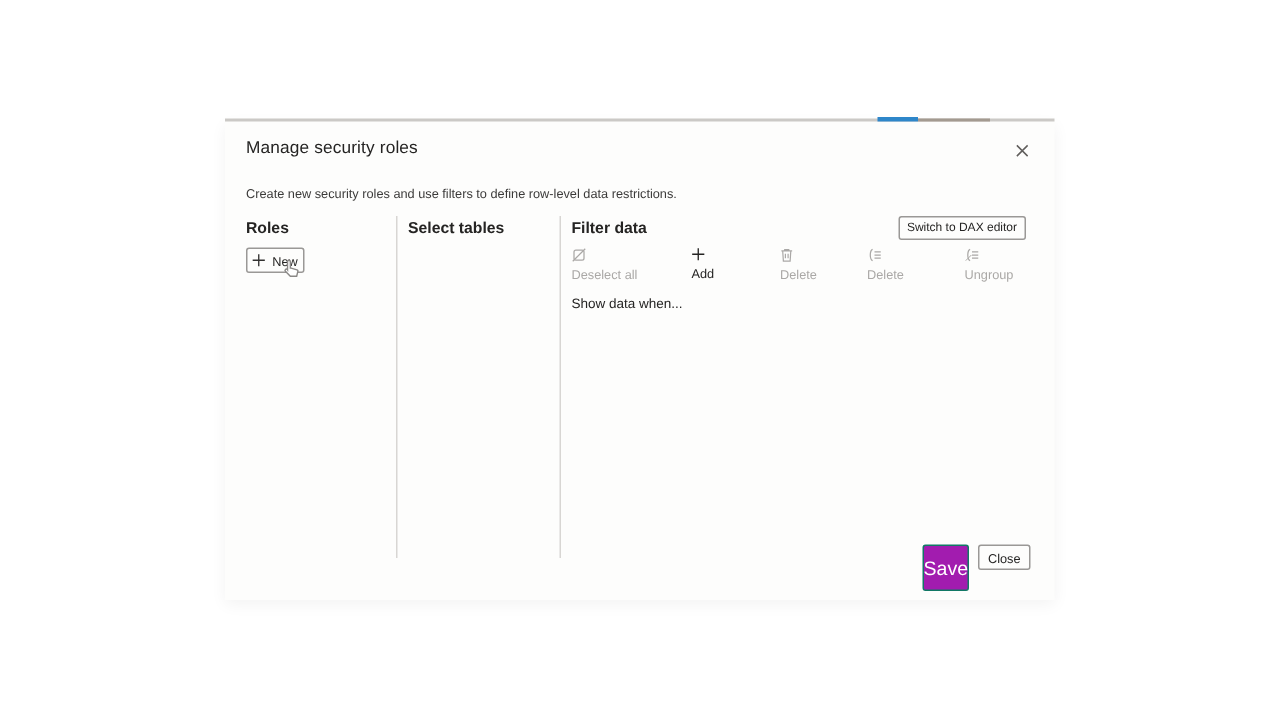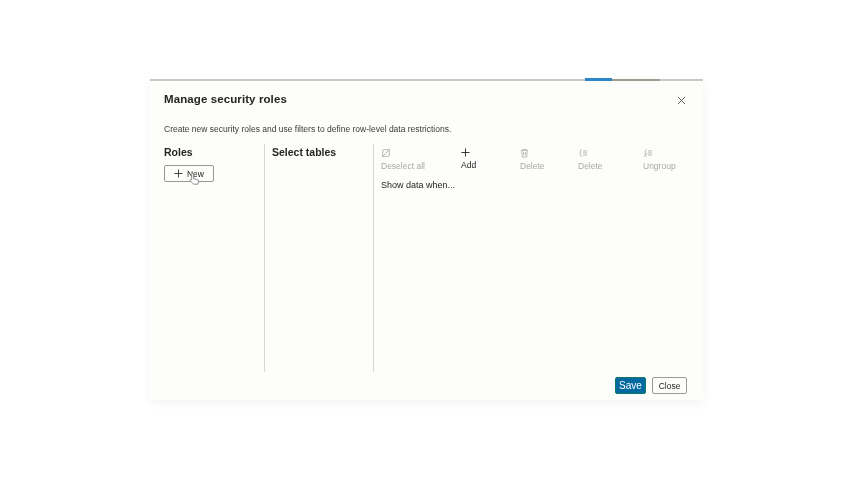--- a/index.html
+++ b/index.html
@@ -7,56 +7,56 @@
               font-family:"Liberation Sans","DejaVu Sans",sans-serif; color:#252423; }
 
   .dialog { position:absolute; left:150px; top:80px; width:553px; height:320px;
             background:#fdfdfc; box-shadow:0 3px 10px rgba(0,0,0,0.05); }
 
   
   .topline      { position:absolute; left:0; top:-1px; width:100%; height:1.5px; background:#cbc9c6; }
   .topline-blue { position:absolute; left:435px; top:-2px; width:27px; height:3px; background:#2e86c9; }
   .topline-warm { position:absolute; left:462px; top:-1.5px; width:48px; height:2px; background:#a39a90; }
 
-  .dlg-title { position:absolute; left:14px; top:13px; font-size:11.5px; font-weight:700; color:#252423; letter-spacing:.1px; }
+  .dlg-title { position:absolute; left:14px; top:13px; font-size:11.5px; font-weight:400; color:#252423; letter-spacing:.1px; }
   .close-x   { position:absolute; right:15px; top:13px; width:14px; height:14px; display:flex;
                align-items:center; justify-content:center; cursor:pointer; color:#605e5c; }
   .dlg-desc  { position:absolute; left:14px; top:44px; font-size:8.5px; color:#3b3a39; }
 
   .divider { position:absolute; top:64px; width:1px; height:228px; background:#d8d6d3; }
   .div1 { left:114px; } .div2 { left:223px; }
 
   .panel-header { font-size:10.5px; color:#252423; line-height:12px;font-weight:bold; }
 
   .col1 { position:absolute; left:14px;  top:66px; width:96px; }
   .col2 { position:absolute; left:122px; top:66px; width:97px; }
   .col3 { position:absolute; left:231px; top:63px; right:19px; }
 
   .btn { display:inline-flex; align-items:center; justify-content:center;
          border:1px solid #9a9896; border-radius:2px; background:#fdfdfc;
          font-size:8.5px; color:#252423; cursor:pointer;
          font-family:"Liberation Sans","DejaVu Sans",sans-serif; }
 
-  .new-btn { margin-top:7px; width:50px; height:17px; gap:4px; }
+  .new-btn { margin-top:7px; width:39px; height:17px; gap:4px; }
   .new-btn svg { flex:0 0 auto; }
 
   .col3-head { display:flex; justify-content:space-between; align-items:center; height:17px; }
   .dax-btn   { height:16px; padding:0 5px; font-size:8px; }
 
   .toolbar { position:relative; height:14px; margin-top:5px; }
   .tb-item { position:absolute; top:0; display:flex; gap:3px;
              font-size:8.5px; cursor:pointer; white-space:nowrap;flex-direction:column; }
   .tb-item.disabled { color:#aaa8a6; cursor:default; }
   .tb-item.enabled  { color:#252423; }
   .tb-icon { display:flex; align-items:center; }
 
   .show-data { margin-top:18px; font-size:9px; color:#252423; }
 
   .footer { position:absolute; right:16px; bottom:6px; display:flex; gap:6px; }
-  .save-btn  { width:31px; height:17px; background:#0369a1; border:1px solid #117865; color:#ffffff; font-size:10px; }
+  .save-btn  { width:31px; height:31px; background:#a21caf; border:1px solid #117865; color:#ffffff; font-size:13px; }
   .close-btn { width:35px; height:17px; }
 
   .hand-cursor { position:absolute; left:37px; top:92px; width:15px; height:15px; pointer-events:none; }
 </style>
 </head>
 <body>
 
 <div class="dialog">
 
   <div class="topline"></div>
@@ -84,20 +84,26 @@
       </svg>
       <span>New</span>
     </button>
   </div>
 
   <div class="col2">
     <div class="panel-header">Select tables</div>
   </div>
 
   <div class="col3">
+    <div class="col3-head">
+      <div class="panel-header">Filter data</div>
+      <button class="btn dax-btn">
+        <span>Switch to DAX editor</span>
+      </button>
+    </div>
 
     <div class="toolbar">
 
       <div class="tb-item disabled" style="left:0px">
         <span class="tb-icon">
           <svg width="10" height="10" viewBox="0 0 12 12">
             <rect x="2" y="2" width="8" height="8" rx="1.5" stroke="currentColor" stroke-width="1" fill="none"></rect>
             <path d="M1 11 L11 1" stroke="currentColor" stroke-width="1" fill="none"></path>
           </svg>
         </span>

